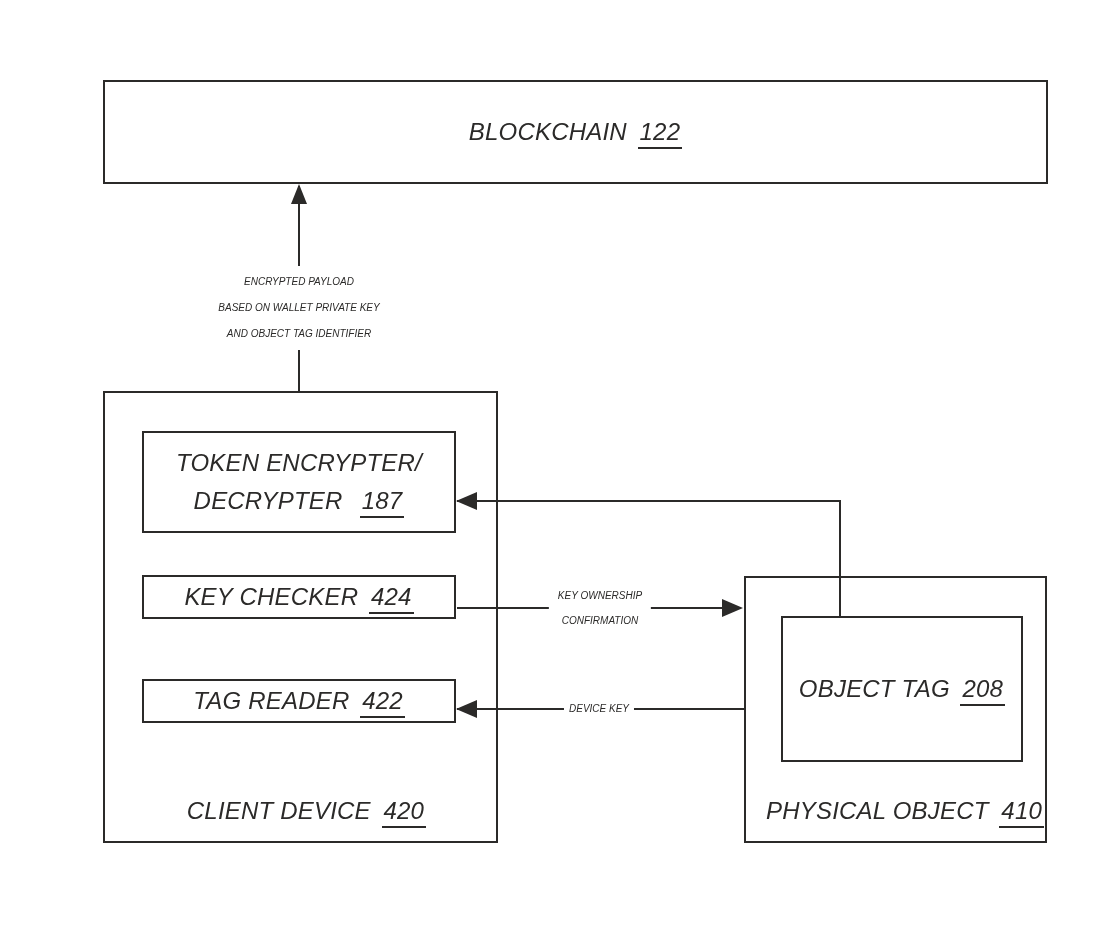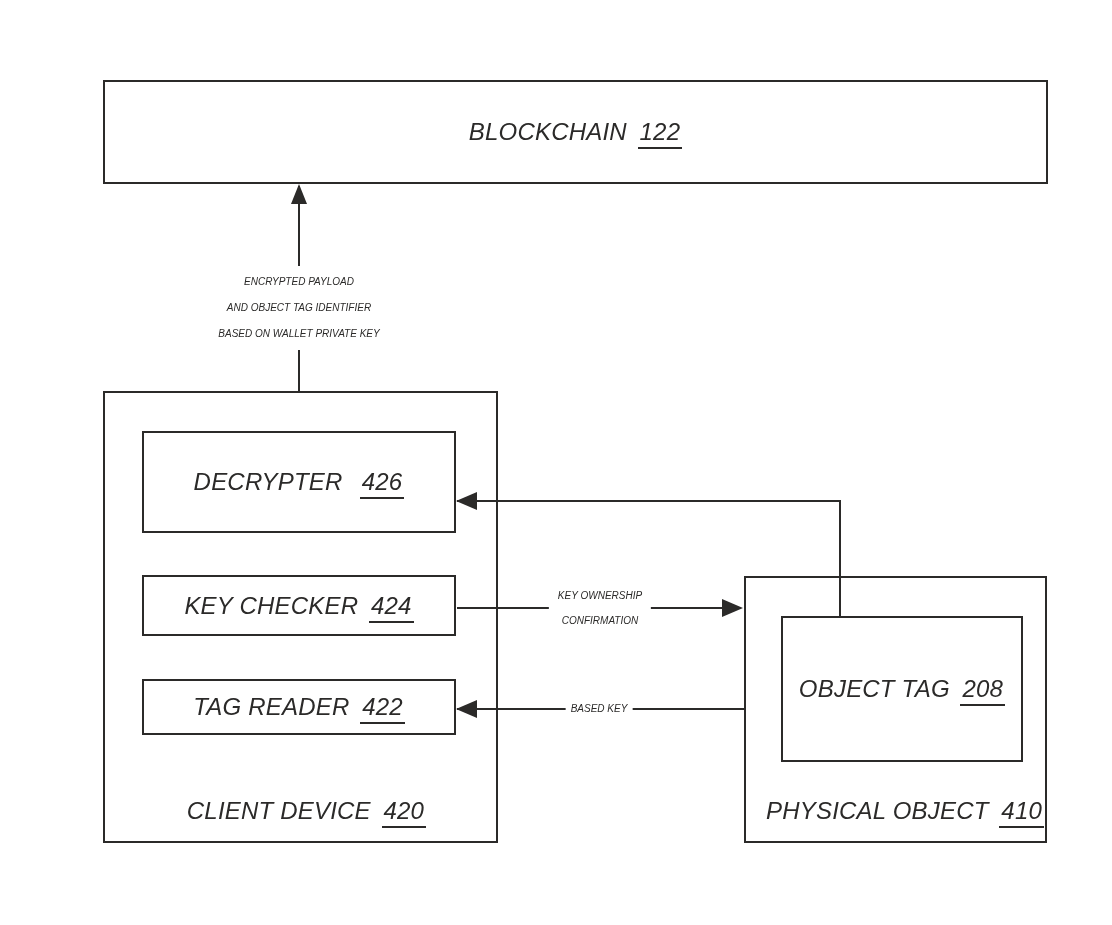--- a/index.html
+++ b/index.html
@@ -36,22 +36,22 @@
   .ref {
     border-bottom: 2px solid var(--ink);
     padding: 0 2px 2px 2px;
     margin-left: 0.28em;
   }
   .ref.wide-gap { margin-left: 0.55em; }
 
   .blockchain-box   { left: 87px;  top: 64px;  width: 945px; height: 104px; }
   .client-box       { left: 87px;  top: 375px; width: 395px; height: 452px; }
   .token-box        { left: 126px; top: 415px; width: 314px; height: 102px; line-height: 34px; }
-  .keychecker-box   { left: 126px; top: 559px; width: 314px; height: 61px; }
-  .tagreader-box    { left: 126px; top: 663px; width: 314px; height: 56px; }
+  .keychecker-box   { left: 126px; top: 559px; width: 314px; height: 44px; }
+  .tagreader-box    { left: 126px; top: 663px; width: 314px; height: 44px; }
   .physical-box     { left: 728px; top: 560px; width: 303px; height: 267px; }
   .objecttag-box    { left: 765px; top: 600px; width: 242px; height: 146px; }
 
   .bottom-label {
     position: absolute;
     left: 12px; right: 0;
     bottom: 12px;
     text-align: center;
   }
 
@@ -103,31 +103,32 @@
 
   <div class="box blockchain-box center-label">
     <span class="box-label"><span>BLOCKCHAIN</span><span class="ref">122</span></span>
   </div>
 
   <div class="vline payload-line"></div>
   <div class="ah ah-up ah-payload-top"></div>
   <div class="ah ah-down ah-payload-bottom"></div>
   <div class="line-label payload-label">
     <div>ENCRYPTED PAYLOAD</div>
+    <div>BASED ON WALLET PRIVATE KEY</div>
     <div>AND OBJECT TAG IDENTIFIER</div>
-    <div>BASED ON WALLET PRIVATE KEY</div>
   </div>
 
   <div class="box client-box">
     <div class="bottom-label box-label"><span>CLIENT DEVICE</span><span class="ref">420</span></div>
   </div>
 
   <div class="box token-box center-label">
     <span class="box-label">
-      <span style="display:block"><span>DECRYPTER</span><span class="ref wide-gap">426</span></span>
+      <span style="display:block">TOKEN ENCRYPTER/</span>
+      <span style="display:block"><span>DECRYPTER</span><span class="ref wide-gap">187</span></span>
     </span>
   </div>
 
   <div class="box keychecker-box center-label">
     <span class="box-label"><span>KEY CHECKER</span><span class="ref">424</span></span>
   </div>
 
   <div class="box tagreader-box center-label">
     <span class="box-label"><span>TAG READER</span><span class="ref">422</span></span>
   </div>
@@ -146,15 +147,15 @@
 
   <div class="hline koc-hline"></div>
   <div class="ah ah-right ah-koc"></div>
   <div class="line-label koc-label">
     <div>KEY OWNERSHIP</div>
     <div>CONFIRMATION</div>
   </div>
 
   <div class="hline okey-hline"></div>
   <div class="ah ah-left ah-okey"></div>
-  <div class="line-label okey-label">BASED KEY</div>
+  <div class="line-label okey-label">DEVICE KEY</div>
 
 </div>
 
 </body></html>

